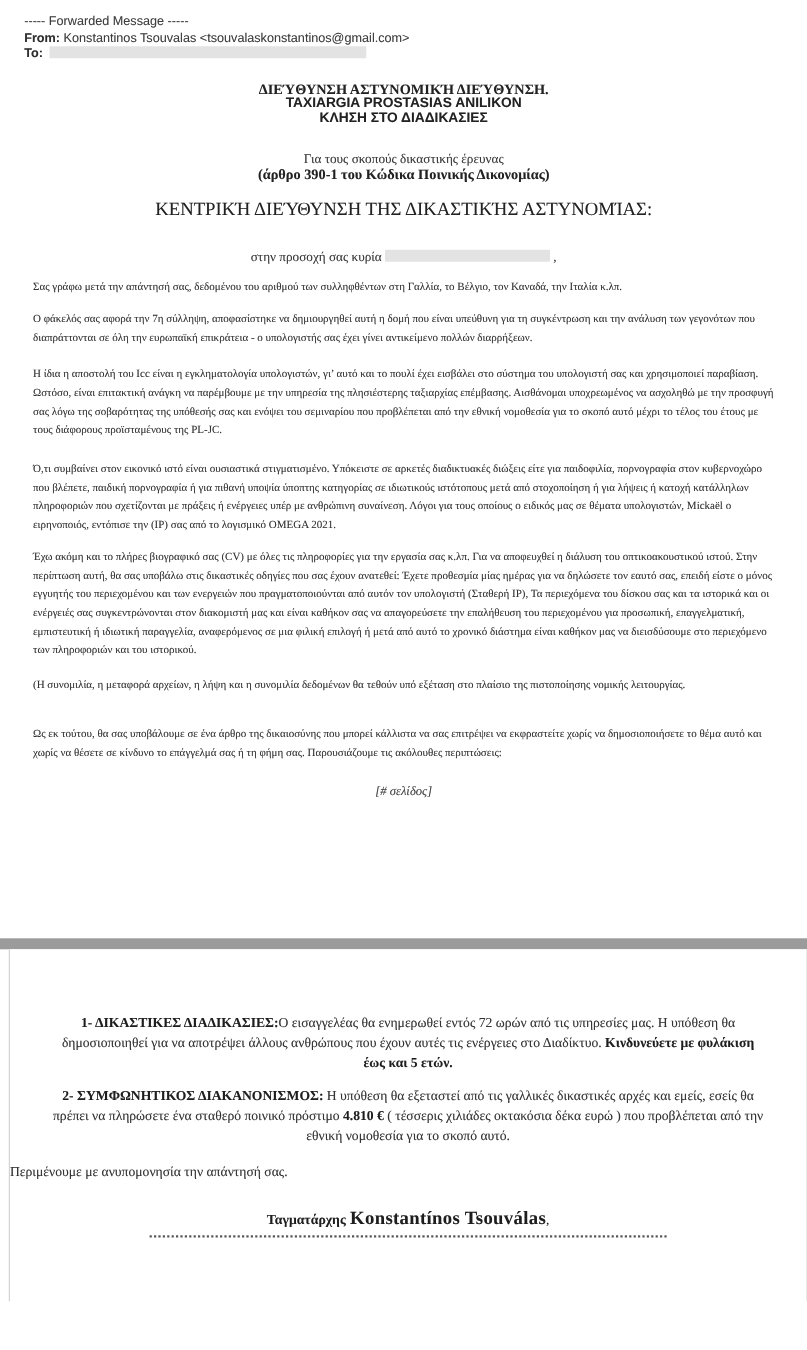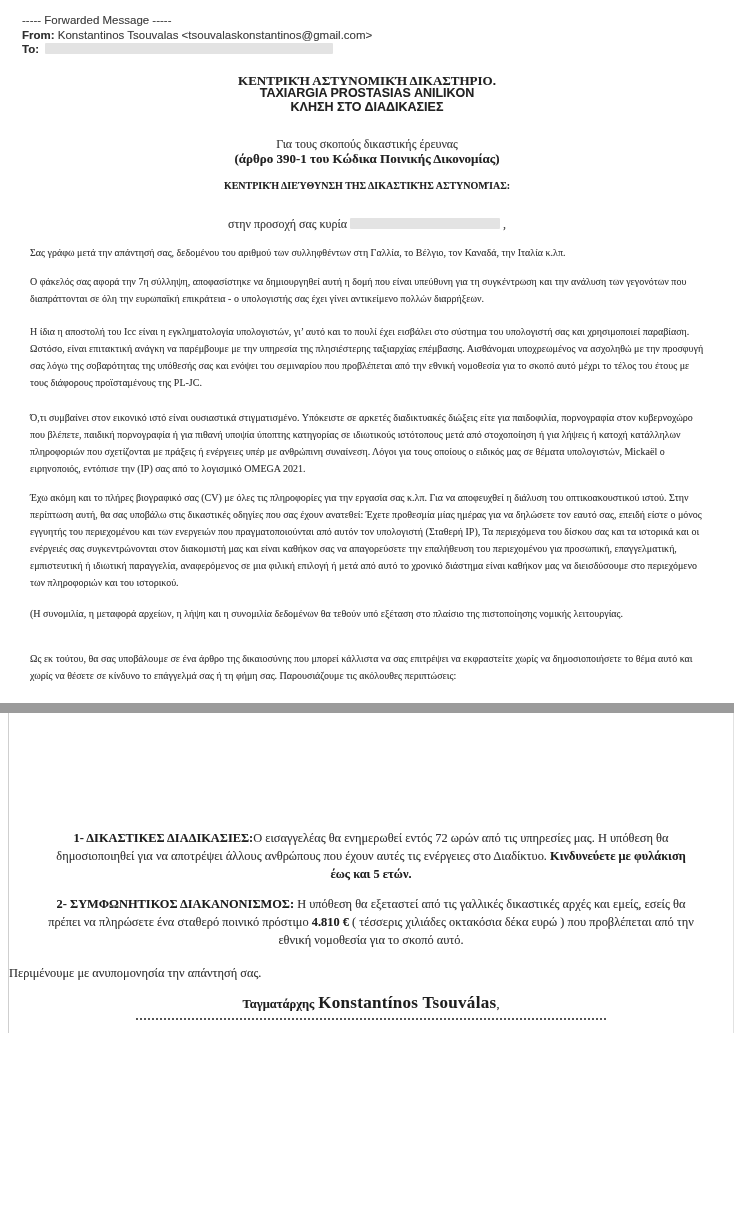--- a/index.html
+++ b/index.html
@@ -2,55 +2,55 @@
 <html><head>
 <meta charset="utf-8">
 <style>
   html,body{margin:0;padding:0;background:#ffffff;}
   .canvas{
     width:734px;height:1227px;background:#ffffff;overflow:hidden;
     font-family:"Liberation Serif", serif;color:#333;
     text-shadow:0 0 0.5px rgba(70,70,70,0.35);
   }
   
-  .page1{height:703px;overflow:hidden;border-radius:29px;}
+  .page1{height:853px;overflow:hidden;border-radius:29px;}
   .email-header{
     padding:13px 0 0 22px;
     font-family:"Liberation Sans", sans-serif;
     font-size:11.5px;line-height:14.5px;color:#3d3d3d;
   }
   .hdr-label{font-weight:bold;color:#2e2e2e;}
   .redact{display:inline-block;background:#e3e3e3;height:11px;border-radius:1px;vertical-align:-1px;}
   .redact-to{width:288px;margin-left:6px;}
   .redact-name{width:150px;margin:0 3px;}
   .title-block{margin-top:17px;text-align:center;line-height:13.5px;color:#222;}
   .tl-serif-bold{font-family:"Liberation Serif", serif;font-weight:bold;font-size:13px;}
   .tl-sans-bold{font-family:"Liberation Sans", sans-serif;font-weight:bold;font-size:12.5px;}
   .tl-serif{font-family:"Liberation Serif", serif;font-size:12px;color:#3a3a3a;margin-top:24px;}
-  .dept-heading{margin-top:15px;text-align:center;font-weight:bold;font-size:10px;color:#222;}
+  .dept-heading{margin-top:15px;text-align:center;font-weight:normal;font-size:17px;color:#222;}
   .salutation{margin-top:26px;text-align:center;font-size:12px;color:#3a3a3a;}
   .body-text p{margin:12px 30px 0;text-align:left;font-size:10px;line-height:17px;color:#333;}
   .mt16{margin-top:16px !important;}
   .mt18{margin-top:18px !important;}
   .mt14{margin-top:14px !important;}
   .mt28{margin-top:28px !important;}
   .page-marker{margin-top:21px;text-align:center;font-style:italic;font-size:11.5px;color:#454545;}
   
   .band{height:10px;background:#9b9b9b;}
   
   .page2{
     height:320px;background:#ffffff;margin-left:8px;
     border-left:1px solid #cfcfcf;border-right:1px solid #e2e2e2;
   }
   .sec{margin:0 38px;text-align:center;font-size:12.4px;line-height:18px;color:#333;}
-  .sec-first{padding-top:116px;}
+  .sec-first{padding-top:58px;}
   .sec-gap{margin-top:12px;}
   .b{font-weight:bold;color:#1e1e1e;}
   .closing{margin-top:17px;text-align:left;font-size:12.4px;color:#333;}
-  .signature{margin-top:12px;text-align:center;color:#1e1e1e;}
+  .signature{margin-top:25px;text-align:center;color:#1e1e1e;}
   .sig-rank{font-weight:bold;font-size:12.5px;}
   .sig-name{font-weight:bold;font-size:17px;letter-spacing:0.3px;}
   .sig-suffix{font-size:12px;}
   .sig-divider{width:470px;margin:5px auto 0;border-top:2px dotted #555;height:0;}
 </style>
 </head>
 <body>
 
 <div class="canvas">
 
@@ -61,21 +61,21 @@
       <div>
         <span class="hdr-label">From:</span>
         <span>Konstantinos Tsouvalas &lt;tsouvalaskonstantinos@gmail.com&gt;</span>
       </div>
       <div>
         <span class="hdr-label">To:</span><span class="redact redact-to"></span>
       </div>
     </div>
 
     <div class="title-block">
-      <div class="tl-serif-bold">ΚΕΝΤΡΙΚΉ ΑΣΤΥΝΟΜΙΚΉ ΔΙΚΑΣΤΗΡΙΟ.</div>
+      <div class="tl-serif-bold">ΔΙΕΎΘΥΝΣΗ ΑΣΤΥΝΟΜΙΚΉ ΔΙΕΎΘΥΝΣΗ.</div>
       <div class="tl-sans-bold">TAXIARGIA PROSTASIAS ANILIKON</div>
       <div class="tl-sans-bold">ΚΛΗΣΗ ΣΤΟ ΔΙΑΔΙΚΑΣΙΕΣ</div>
       <div class="tl-serif">Για τους σκοπούς δικαστικής έρευνας</div>
       <div class="tl-serif-bold">(άρθρο 390-1 του Κώδικα Ποινικής Δικονομίας)</div>
     </div>
 
     <div class="dept-heading">ΚΕΝΤΡΙΚΉ ΔΙΕΎΘΥΝΣΗ ΤΗΣ ΔΙΚΑΣΤΙΚΉΣ ΑΣΤΥΝΟΜΊΑΣ:</div>
 
     <div class="salutation">
       <span>στην προσοχή σας κυρία</span><span class="redact redact-name"></span><span>,</span>

